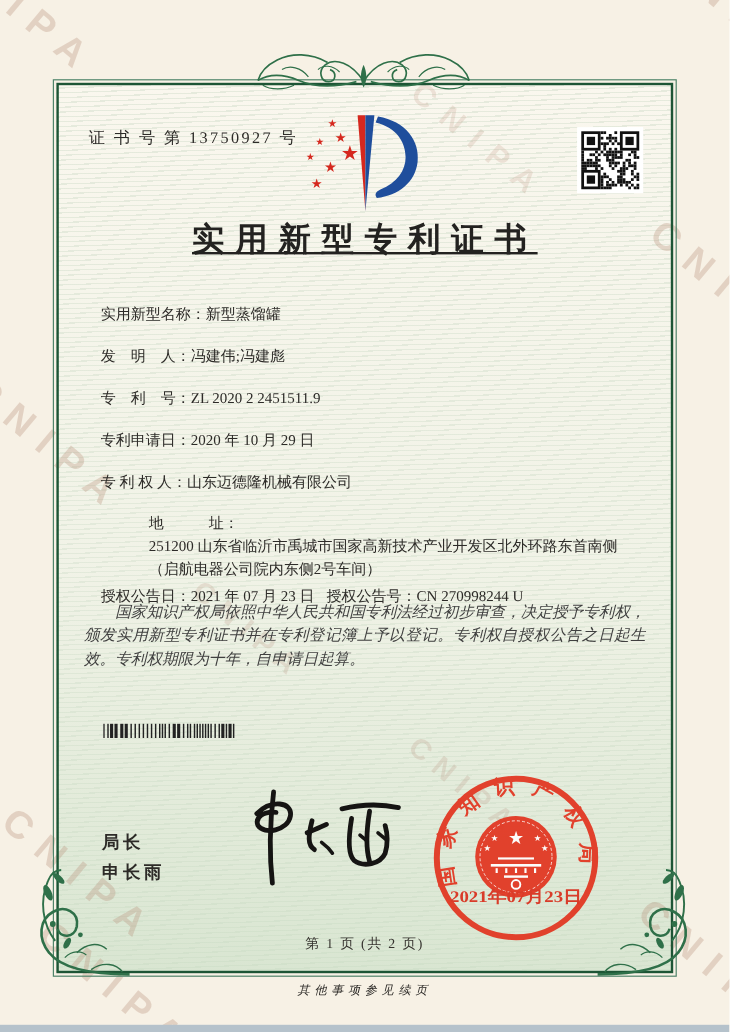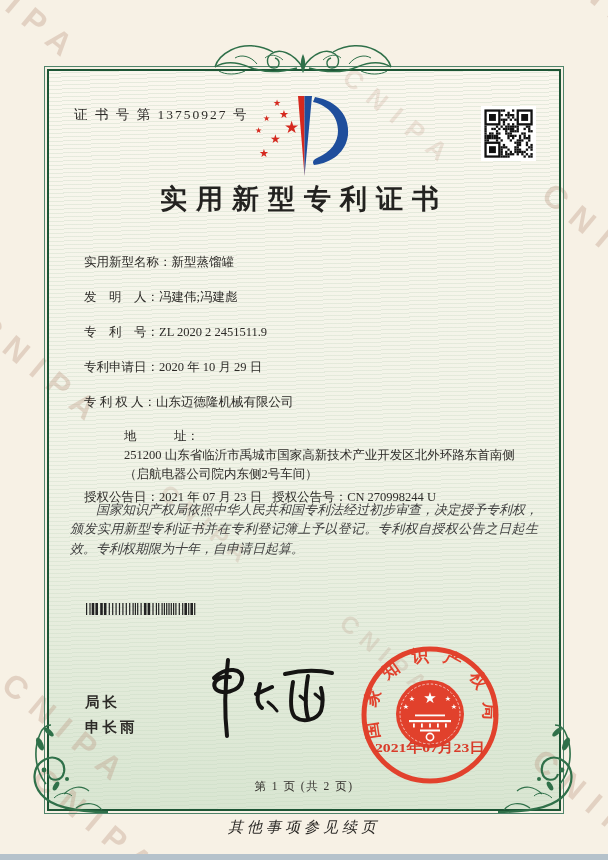--- a/index.html
+++ b/index.html
@@ -38,21 +38,21 @@
   .orn.top{left:211px;top:42px;}
   .orn.bl{left:20px;top:724px;}
   .orn.br{left:494px;top:724px;transform:scaleX(-1);}
 
   .content{position:absolute;left:0;top:0;width:608px;height:860px;z-index:4;color:#2d2b28;}
 
   .cert-no{position:absolute;left:74px;top:106px;font-size:13.5px;letter-spacing:2px;}
   .logo{position:absolute;left:246px;top:90px;}
   .qr{position:absolute;left:481px;top:106px;background:#fff;}
   .title{position:absolute;left:0;top:181px;width:608px;text-align:center;
-    font-size:27px;font-weight:bold;letter-spacing:9px;color:#232220;}
+    font-size:27px;font-weight:bold;letter-spacing:9px;color:#232220;text-decoration:underline;}
 
   .fields{position:absolute;left:84px;top:252px;width:470px;font-size:12.5px;}
   .frow{height:21px;line-height:21px;margin-bottom:14px;white-space:nowrap;}
   .frow.addr{height:auto;line-height:19px;margin-bottom:3px;white-space:normal;margin-left:40px;}
   .flabel{display:inline-block;vertical-align:top;}
   .fvalue{display:inline-block;vertical-align:top;}
   .addr .fvalue{width:396px;}
   .dual .gap{display:inline-block;width:10px;}
 
   .paragraphs{position:absolute;left:70px;top:500px;width:468px;font-size:13px;
@@ -61,21 +61,21 @@
 
   .barcode{position:absolute;left:86px;top:603px;}
   .signer-role{position:absolute;left:85px;top:693px;font-size:14.5px;font-weight:bold;letter-spacing:3px;}
   .signer-name{position:absolute;left:85px;top:718px;font-size:14.5px;font-weight:bold;letter-spacing:3px;font-family:Liberation Serif, serif;}
   .signature{position:absolute;left:190px;top:650px;}
   .seal{position:absolute;left:356px;top:642px;}
 
   .page-no{position:absolute;left:0;top:779px;width:608px;text-align:center;
     font-size:11.5px;letter-spacing:1.5px;color:#35322e;}
   .continuation{position:absolute;left:0;top:818px;width:608px;text-align:center;
-    font-size:15px;letter-spacing:4px;color:#2c2a27;font-style:italic;}
+    font-size:10px;letter-spacing:4px;color:#2c2a27;font-style:italic;}
   .bottom-strip{position:absolute;left:0;bottom:0;width:608px;height:6px;background:#b5c2cb;z-index:5;}
 </style>
 </head>
 <body>
 
 <div class="canvas">
 
   <div class="guilloche"></div>
 
   <span class="wm wm1">CNIPA</span>

